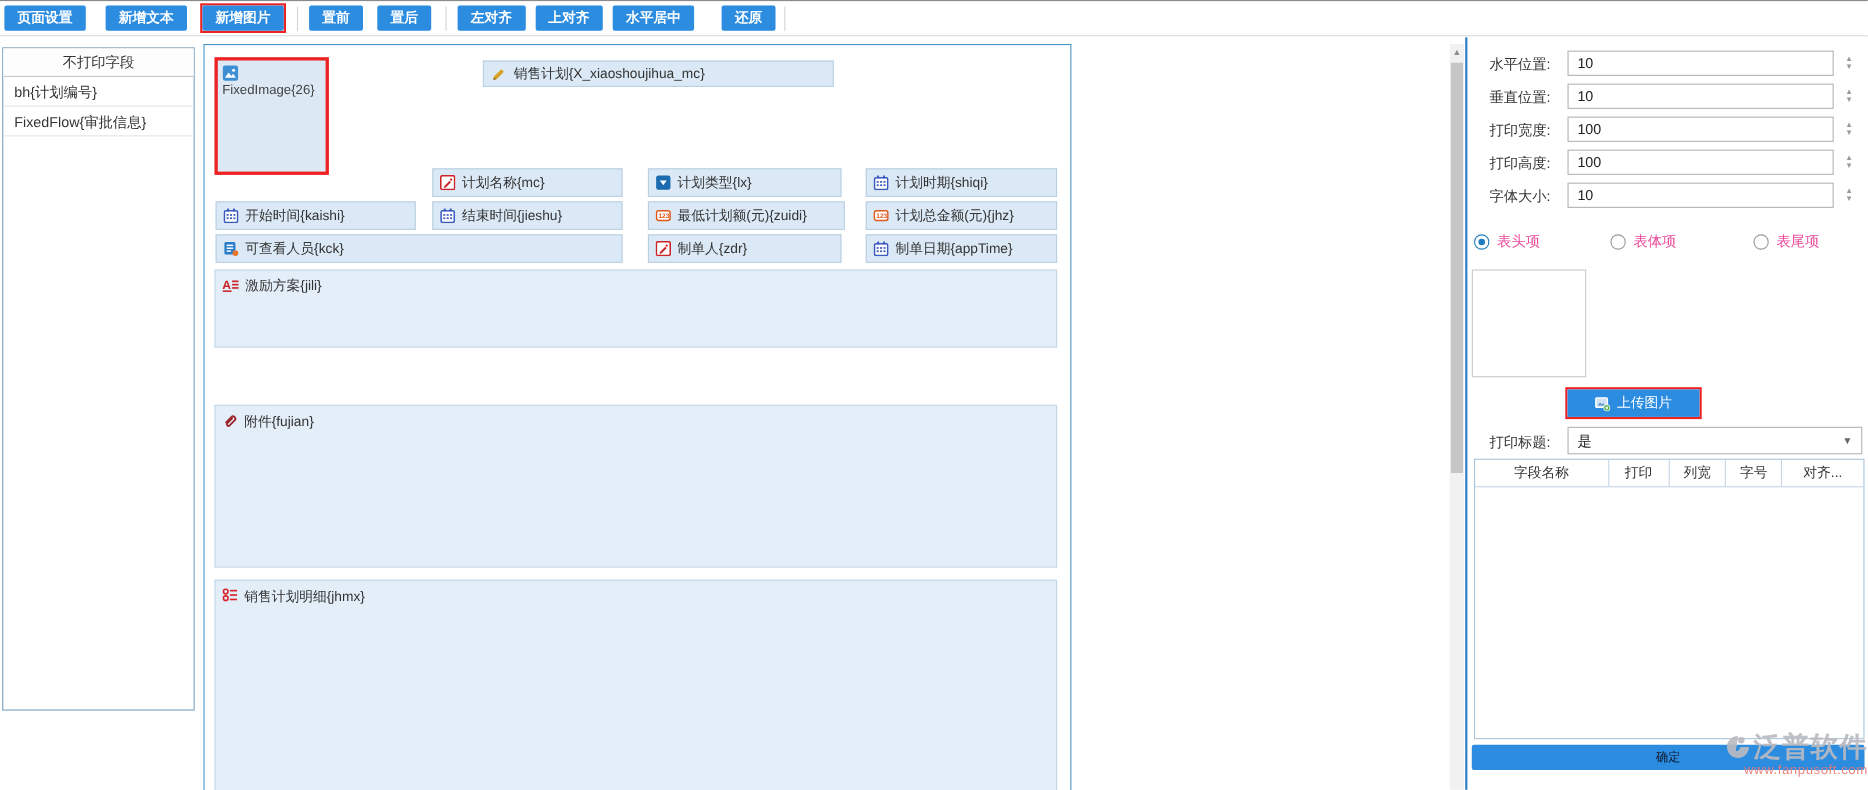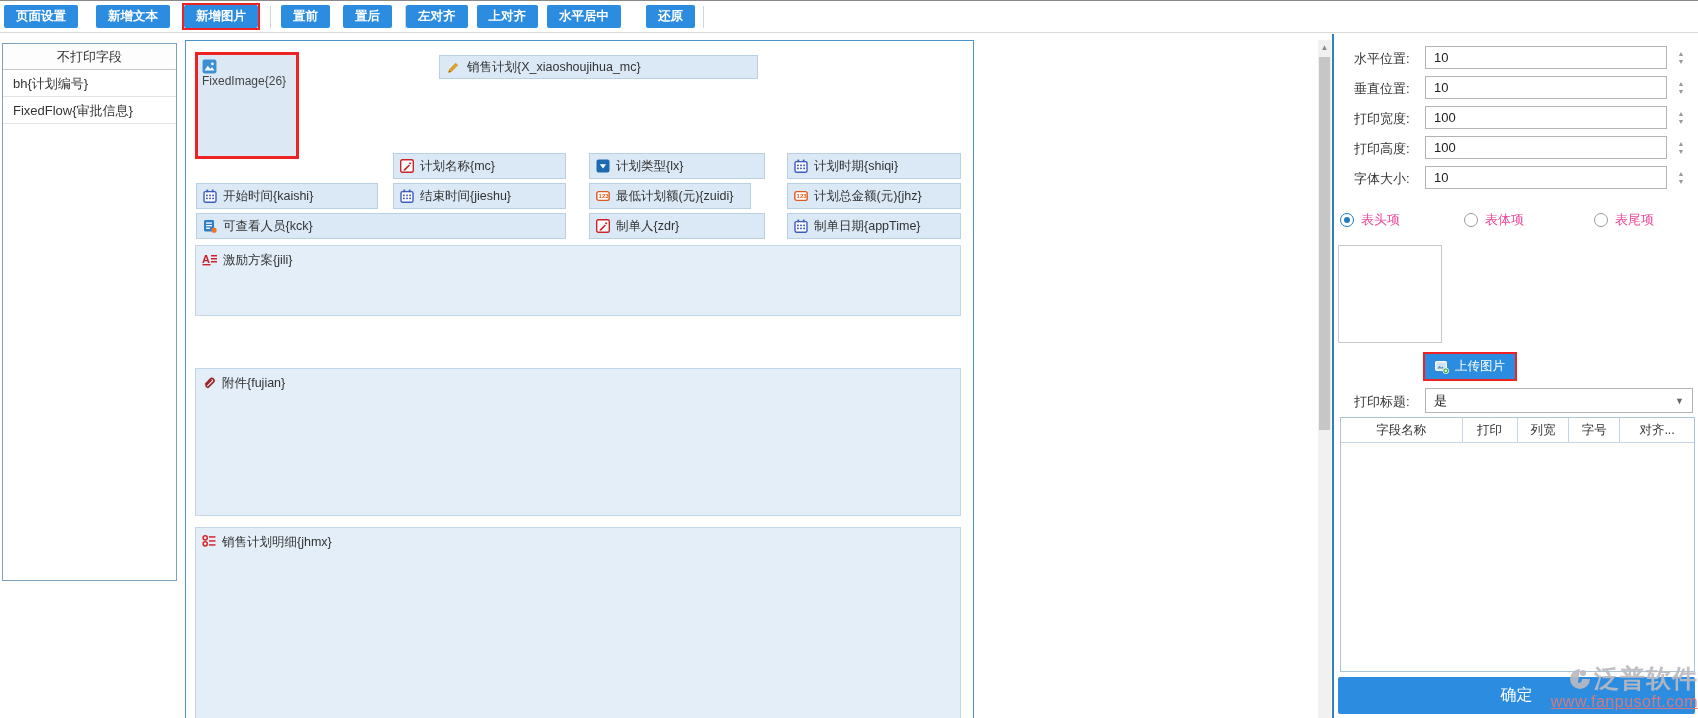--- a/index.html
+++ b/index.html
@@ -9,21 +9,21 @@
   
   .toolbar { position:absolute; left:0; top:0; width:1698px; height:33px;
              background:#fff; border-top:1px solid #8a8a8a; border-bottom:1px solid #d9d9d9;
              display:flex; align-items:center; padding-left:4px; }
   .tbtn { height:23px; background:#2b8ce0; color:#fff; font-size:12.5px; border:none;
           border-radius:2px; padding:0 12px; display:flex; align-items:center; cursor:pointer; white-space:nowrap;font-weight:bold; }
   .tb-divider { width:1px; height:22px; background:#d5d5d5; }
   .red-wrap { border:2px solid #ee2222; }
 
   
-  .sidebar { position:absolute; left:2px; top:43px; width:175px; height:538px;
+  .sidebar { position:absolute; left:2px; top:43px; width:175px; height:603px;
              background:#fff; border:1px solid #7da0bc; }
   .sidebar-title { height:26px; line-height:25px; text-align:center; font-size:13px; color:#333;
                    border-bottom:1px solid #c9c9c9; background:#fdfdfd; }
   .sidebar-item { height:27px; line-height:27px; padding-left:10px; font-size:13px; color:#333;
                   border-bottom:1px solid #e4e4e4; cursor:pointer; }
 
   
   .canvas { position:absolute; left:185px; top:40px; width:789px; height:685px;
             background:#fff; border:1px solid #4a96c8; }
   .field { position:absolute; height:26px; background:#dbe9f6; border:1px solid #b9cfe2;
@@ -63,58 +63,58 @@
   .radio { position:absolute; display:flex; align-items:center; gap:7px; font-size:13px; color:#ec4899; cursor:pointer; }
   .rdot { width:14px; height:14px; border-radius:50%; border:1px solid #9a9a9a; background:#fff; position:relative; }
   .radio.sel .rdot { border:1px solid #1e7ec0; }
   .radio.sel .rdot::after { content:""; position:absolute; left:3px; top:3px; width:6px; height:6px;
                             border-radius:50%; background:#1e7ec0; }
 
   .preview { position:absolute; left:4px; top:211px; width:104px; height:98px;
              background:#fff; border:1px solid #c9c9c9; }
   .upload-wrap { position:absolute; left:89px; top:318px; border:2px solid #ee2222; }
   .upload-btn { height:25px; background:#2b8ce0; color:#fff; border:none; font-size:12.5px;
-                display:flex; align-items:center; gap:6px; padding:0 10px; cursor:pointer; }
+                display:flex; align-items:center; gap:6px; padding:0 25px; cursor:pointer; }
 
   .pt-label { position:absolute; left:20px; top:359px; font-size:13px; color:#333; }
   .pt-select { position:absolute; left:91px; top:354px; width:268px; height:25px; border:1px solid #b0b4b8;
                font-size:13px; color:#222; display:flex; align-items:center; padding-left:8px; cursor:pointer; }
   .pt-caret { position:absolute; right:8px; font-size:9px; color:#666; }
 
   .grid { position:absolute; left:6px; top:383px; width:355px; height:255px;
           border:1px solid #a9c4d9; background:#fff; }
   .grid-head { display:flex; height:25px; border-bottom:1px solid #c5d5e5; }
   .grid-head div { display:flex; align-items:center; justify-content:center; font-size:12.5px;
                    color:#333; border-right:1px solid #c5d5e5; }
   .grid-head div:last-child { border-right:none; }
   .gc0{width:122px}.gc1{width:55px}.gc2{width:52px}.gc3{width:51px}.gc4{width:74px}
 
-  .confirm { position:absolute; left:4px; top:643px; width:357px; height:37px; background:#2b8ce0;
-             color:#ffffff; font-size:16px; border:none; border-radius:2px; cursor:pointer; }
+  .confirm { position:absolute; left:4px; top:643px; width:357px; height:23px; background:#2b8ce0;
+             color:#0f172a; font-size:11px; border:none; border-radius:2px; cursor:pointer; }
 
   
   .watermark { position:absolute; left:1540px; top:662px; width:158px; text-align:right; z-index:5; pointer-events:none; }
   .wm-brand { font-size:25px; font-weight:bold; color:rgba(186,186,192,0.92); letter-spacing:1px;
               display:flex; align-items:center; justify-content:flex-end; gap:2px; }
-  .wm-url { font-size:16px; color:rgba(228,120,120,0.9); letter-spacing:0.5px; margin-top:-2px;text-decoration:underline; }
+  .wm-url { font-size:12px; color:rgba(228,120,120,0.9); letter-spacing:0.5px; margin-top:-2px; }
 </style>
 </head>
 <body>
 
 <div class="toolbar">
   <button class="tbtn">页面设置</button>
   <button class="tbtn" style="margin-left:18px">新增文本</button>
   <span class="red-wrap" style="margin-left:12px">
     <button class="tbtn">新增图片</button>
   </span>
   <span class="tb-divider" style="margin-left:10px"></span>
   <button class="tbtn" style="margin-left:10px">置前</button>
   <button class="tbtn" style="margin-left:13px">置后</button>
   <span class="tb-divider" style="margin-left:13px"></span>
-  <button class="tbtn" style="margin-left:0">左对齐</button>
+  <button class="tbtn" style="margin-left:10px">左对齐</button>
   <button class="tbtn" style="margin-left:9px">上对齐</button>
   <button class="tbtn" style="margin-left:9px">水平居中</button>
   <button class="tbtn" style="margin-left:25px">还原</button>
   <span class="tb-divider" style="margin-left:8px"></span>
 </div>
 
 <div class="sidebar">
   <div class="sidebar-title">不打印字段</div>
   <div class="sidebar-item">bh{计划编号}</div>
   <div class="sidebar-item">FixedFlow{审批信息}</div>
@@ -190,21 +190,21 @@
         <rect x="8.8" y="0.6" width="1.8" height="2.6" fill="#3c5bbf"></rect>
       <rect x="3" y="5.6" width="1.8" height="1.6" fill="#3c5bbf"></rect>
         <rect x="6.1" y="5.6" width="1.8" height="1.6" fill="#3c5bbf"></rect>
         <rect x="9.2" y="5.6" width="1.8" height="1.6" fill="#3c5bbf"></rect>
       <rect x="3" y="8.6" width="1.8" height="1.6" fill="#3c5bbf"></rect>
         <rect x="6.1" y="8.6" width="1.8" height="1.6" fill="#3c5bbf"></rect>
         <rect x="9.2" y="8.6" width="1.8" height="1.6" fill="#3c5bbf"></rect>
     </svg>
     <span>结束时间{jieshu}</span>
   </div>
-  <div class="field" style="left:403px; top:142px; width:162px">
+  <div class="field" style="left:403px; top:142px; width:179px">
     <svg class="icon" width="14" height="14" viewBox="0 0 14 14">
       <rect x="0.8" y="2.6" width="12.4" height="8.8" rx="2" fill="#fff" stroke="#e05a1e" stroke-width="1.4"></rect>
       <text x="2.6" y="9.3" font-size="6" font-weight="bold" fill="#e05a1e" font-family="Liberation Sans, sans-serif">123</text>
     </svg>
     <span>最低计划额(元){zuidi}</span>
   </div>
   <div class="field" style="left:601px; top:142px; width:174px">
     <svg class="icon" width="14" height="14" viewBox="0 0 14 14">
       <rect x="0.8" y="2.6" width="12.4" height="8.8" rx="2" fill="#fff" stroke="#e05a1e" stroke-width="1.4"></rect>
       <text x="2.6" y="9.3" font-size="6" font-weight="bold" fill="#e05a1e" font-family="Liberation Sans, sans-serif">123</text>

